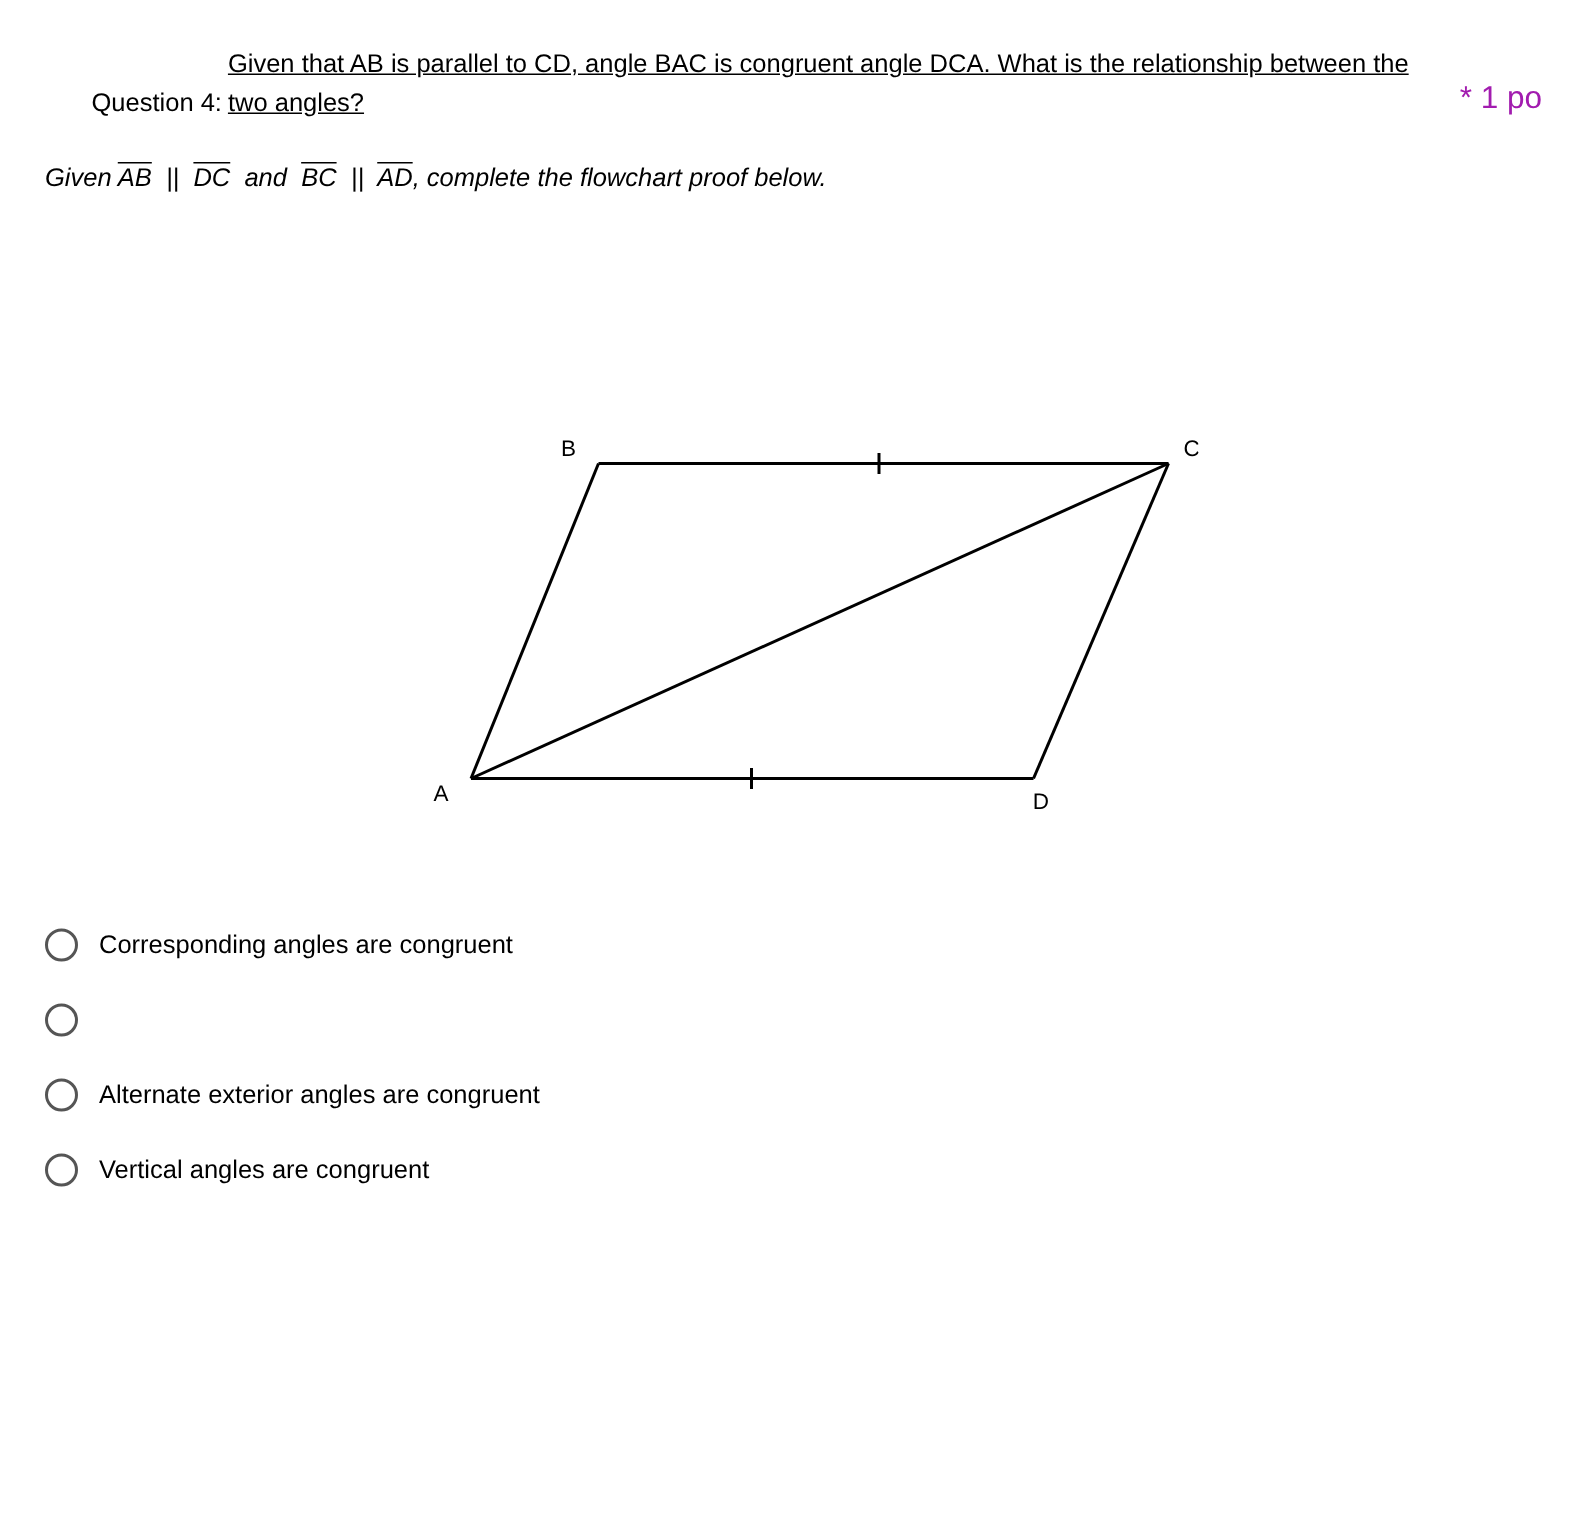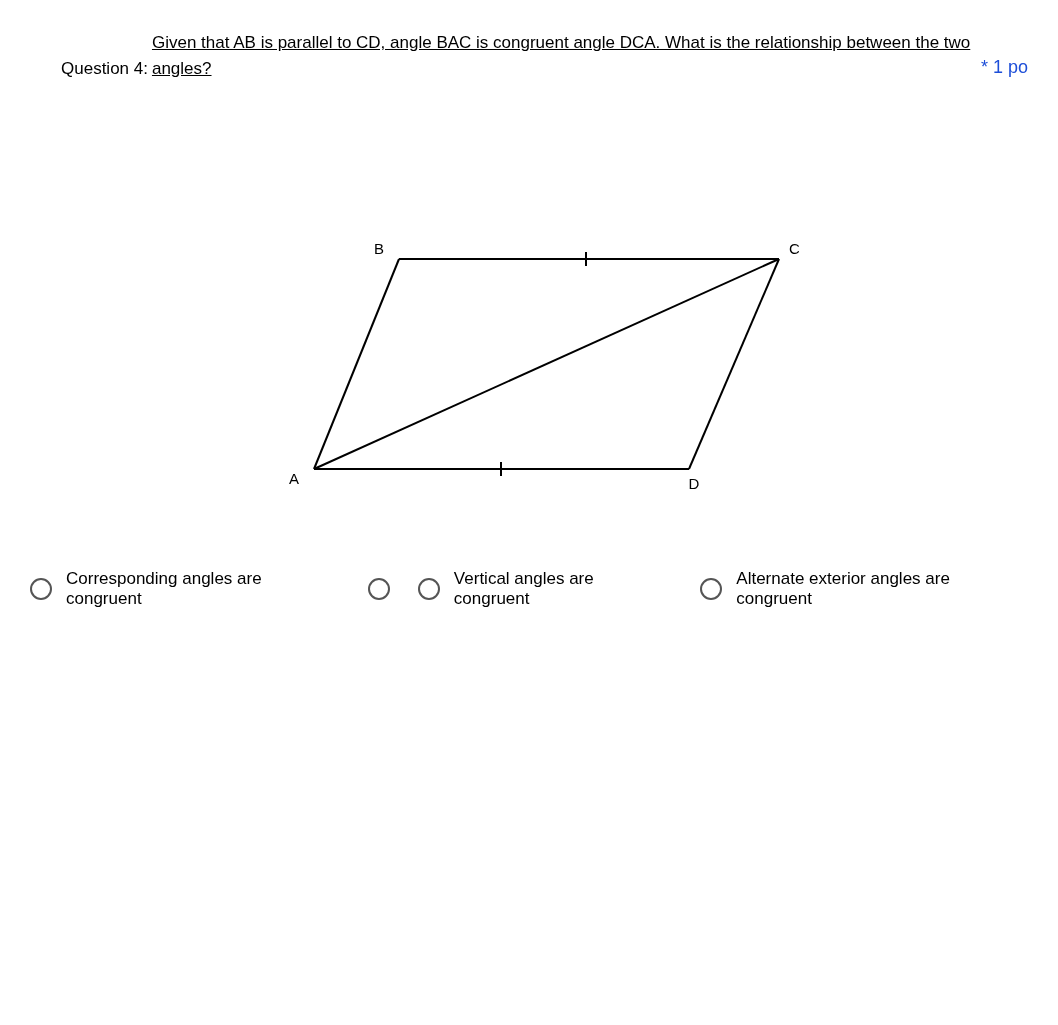--- a/index.html
+++ b/index.html
@@ -33,22 +33,22 @@
     }
 
     .question-text {
       font-size: 17px;
       font-weight: normal;
       text-decoration: underline;
       flex: 1;
     }
 
     .question-points {
-      color: #1d4ed8;
-      font-size: 18px;
+      color: #a21caf;
+      font-size: 21px;
       white-space: nowrap;
       margin-left: 10px;
       font-weight: normal;
     }
 
     .given-statement {
       font-size: 17px;
       margin-bottom: 30px;
       margin-left: 10px;
       font-style: italic;
@@ -60,21 +60,21 @@
     }
 
     .diagram-container {
       display: flex;
       justify-content: center;
       margin-bottom: 40px;
     }
 
     .answer-options {
       display: flex;
-      flex-direction: row;
+      flex-direction: column;
       gap: 28px;
       margin-left: 10px;
     }
 
     .option {
       display: flex;
       align-items: center;
       gap: 14px;
       font-size: 17px;
       cursor: pointer;
@@ -103,20 +103,30 @@
 <body>
 
 <div>
 
   <div class="question-header">
     <span class="question-label">Question 4:</span>
     <span class="question-text">Given that AB is parallel to CD, angle BAC is congruent angle DCA. What is the relationship between the two angles?</span>
     <span class="question-points">* 1 po</span>
   </div>
 
+  <div class="given-statement">
+    Given <span class="overline">AB</span>
+    &nbsp;||&nbsp;
+    <span class="overline">DC</span>
+    &nbsp;and&nbsp;
+    <span class="overline">BC</span>
+    &nbsp;||&nbsp;
+    <span class="overline">AD</span>,
+    complete the flowchart proof below.
+  </div>
 
   <div class="diagram-container">
     <svg width="550" height="420" viewBox="0 0 550 420">
 
       <line x1="65" y1="360" x2="150" y2="150" stroke="black" stroke-width="2"></line>
 
       <line x1="150" y1="150" x2="530" y2="150" stroke="black" stroke-width="2"></line>
 
       <line x1="530" y1="150" x2="440" y2="360" stroke="black" stroke-width="2"></line>
 
@@ -138,20 +148,20 @@
   <div class="answer-options">
     <div class="option">
       <span class="radio-circle"></span>
       <span class="option-label">Corresponding angles are congruent</span>
     </div>
     <div class="option">
       <span class="radio-circle"></span>
     </div>
     <div class="option">
       <span class="radio-circle"></span>
-      <span class="option-label">Vertical angles are congruent</span>
+      <span class="option-label">Alternate exterior angles are congruent</span>
     </div>
     <div class="option">
       <span class="radio-circle"></span>
-      <span class="option-label">Alternate exterior angles are congruent</span>
+      <span class="option-label">Vertical angles are congruent</span>
     </div>
   </div>
 </div>
 
 </body></html>

